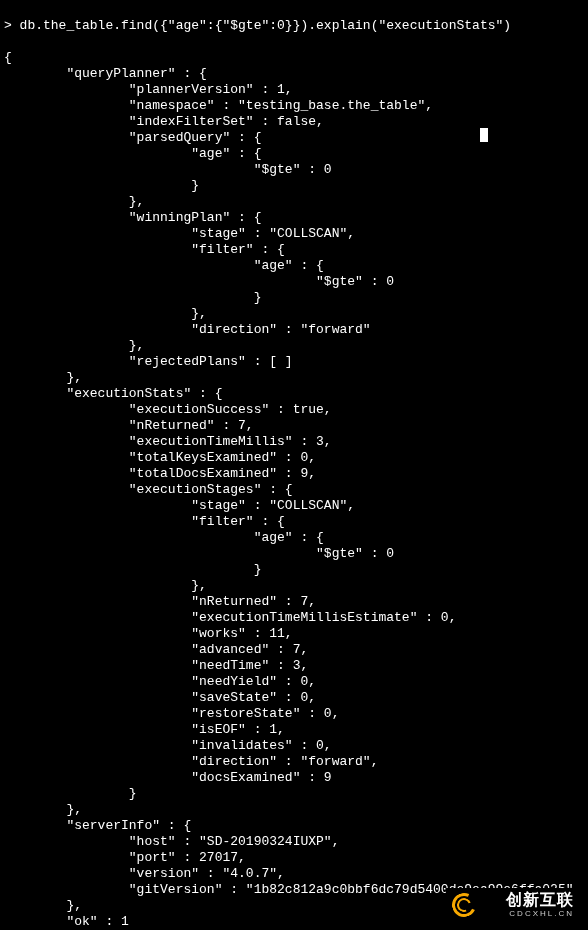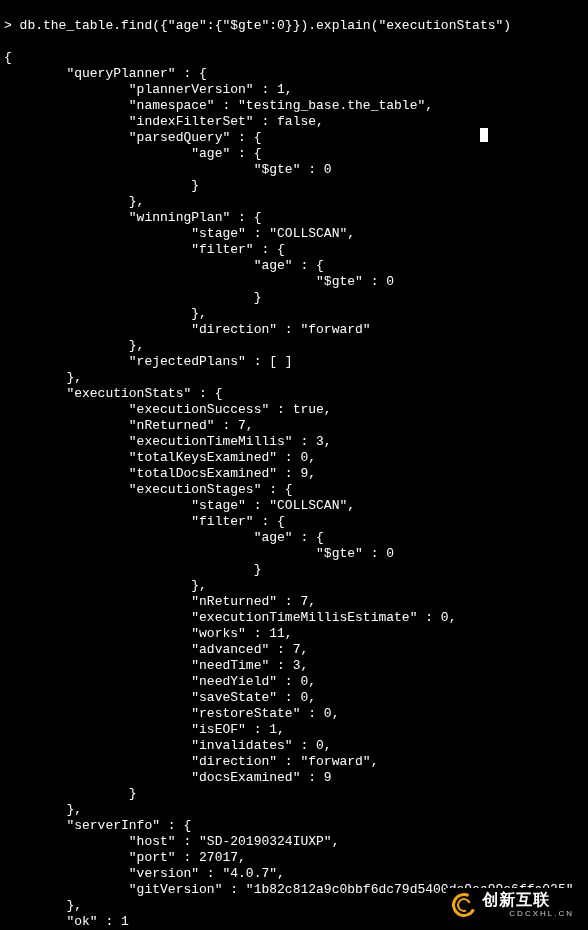--- a/index.html
+++ b/index.html
@@ -70,20 +70,21 @@
     display: flex;
     flex-direction: column;
     font-family: sans-serif;
   }
   .watermark-text .main {
     font-size: 16px;
     font-weight: bold;
     color: #fff;
     letter-spacing: 1px;
     line-height: 1;
+    text-align: right;
   }
   .watermark-text .sub {
     font-size: 8px;
     color: #ccc;
     letter-spacing: 2px;
     line-height: 1;
     margin-top: 2px;
     margin-left: 27px;
   }
 </style>

